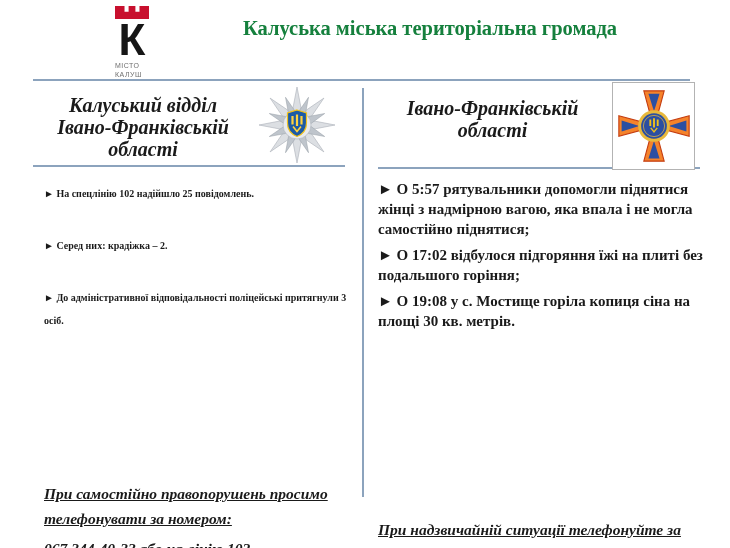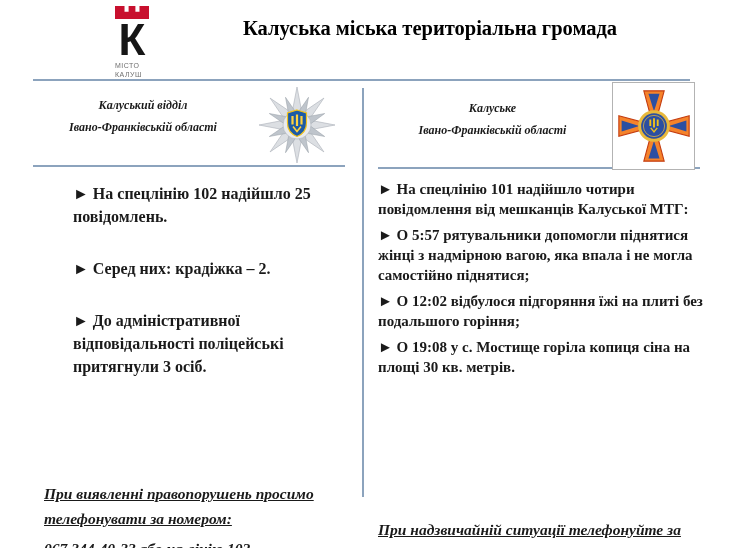--- a/index.html
+++ b/index.html
@@ -12,37 +12,37 @@
   
   .logo{left:96px;top:6px;width:72px;text-align:center;}
   .logo-crown{width:34px;height:13px;margin:0 auto;background:#c8102e;
     clip-path:polygon(0 100%,0 0,28% 0,28% 45%,40% 45%,40% 0,60% 0,60% 45%,72% 45%,72% 0,100% 0,100% 100%);}
   .logo-letter{font-family:"Liberation Sans", sans-serif;font-weight:800;
     font-size:44px;line-height:42px;color:#161616;}
   .logo-caption{font-family:"Liberation Sans", sans-serif;font-size:7px;
     line-height:8.5px;color:#6f6f6f;letter-spacing:.5px;text-align:left;
     width:34px;margin:1px auto 0;}
   .title{left:150px;top:15px;width:560px;text-align:center;
-    font-weight:bold;font-size:20.5px;line-height:27px;color:#000000;}
+    font-weight:bold;font-size:20.5px;line-height:27px;color:#15803d;}
 
   
   .rule{height:2px;background:#8ca3bd;}
   .vdivider{width:2px;background:#8ca3bd;}
 
   
-  .col-header{font-weight:bold;font-style:italic;font-size:12px;
+  .col-header{font-weight:bold;font-style:italic;font-size:20px;
     line-height:22px;text-align:center;}
   .badge-box{left:612px;top:82px;width:81px;height:86px;
     border:1px solid #b3b3b3;background:#fff;
     display:flex;align-items:center;justify-content:center;}
 
   
   .bullets p{margin:0;font-weight:bold;}
   .bullets-left{left:44px;top:182px;width:305px;}
-  .bullets-left p{font-size:16px;line-height:23px;margin-bottom:29px;margin-left:29px;}
+  .bullets-left p{font-size:10px;line-height:23px;margin-bottom:29px;}
   .bullets-right{left:378px;top:179px;width:340px;}
   .bullets-right p{font-size:15px;line-height:20px;margin-bottom:6px;}
 
   .footer-note{font-weight:bold;font-style:italic;font-size:15.5px;
     line-height:25px;text-decoration:underline;}
   .footer-left{left:44px;top:481px;width:312px;}
   .footer-left p{margin:0;}
   .footer-left .phone{margin-top:5px;}
   .footer-right{left:378px;top:478px;width:345px;margin-top:39px;}
 </style>
@@ -75,21 +75,20 @@
 <svg class="abs" style="left:257px;top:85px;" width="80" height="80" viewBox="0 0 80 80">
   <polygon points="40,2 45,28 66.9,13.1 52,35 78,40 52,45 66.9,66.9 45,52 40,78 35,52 13.1,66.9 28,45 2,40 28,35 13.1,13.1 35,28" fill="#dcdfe3" stroke="#a9afb7" stroke-width="0.6"></polygon>
   <polygon points="51.5,12.3 47.8,32.2 67.7,28.5 52,40 67.7,51.5 47.8,47.8 51.5,67.7 40,51 28.5,67.7 32.2,47.8 12.3,51.5 29,40 12.3,28.5 32.2,32.2 28.5,12.3 40,29" fill="#bfc5cc" stroke="#959ca5" stroke-width="0.5"></polygon>
   <circle cx="40" cy="40" r="14" fill="#e9ebee" stroke="#aab0b8" stroke-width="0.6"></circle>
   <path d="M40 25 l9.5 3 v10 c0 7.5 -4.5 11.5 -9.5 13.5 c-5 -2 -9.5 -6 -9.5 -13.5 v-10 z" fill="#1c5ba6" stroke="#f2c21a" stroke-width="1.2"></path>
   <path d="M35.5 31 v8.5 M40 29.5 v11.5 M44.5 31 v8.5" stroke="#ffd23f" stroke-width="2.2" fill="none"></path>
   <path d="M36 41.5 l4 5 l4 -5" fill="none" stroke="#ffd23f" stroke-width="1.6"></path>
 </svg>
 
 <div class="abs col-header" style="left:380px;top:97px;width:225px;">
-  <div>Калуське</div>
   <div>Івано-Франківській області</div>
 </div>
 
 <div class="abs badge-box">
   <svg width="74" height="78" viewBox="0 0 80 80">
     <polygon points="29,2 51,2 44,28 36,28" fill="#f5832b" stroke="#c43c10" stroke-width="1.2"></polygon>
     <polygon points="36,52 44,52 51,78 29,78" fill="#f5832b" stroke="#c43c10" stroke-width="1.2"></polygon>
     <polygon points="2,29 28,36 28,44 2,51" fill="#f5832b" stroke="#c43c10" stroke-width="1.2"></polygon>
     <polygon points="78,29 52,36 52,44 78,51" fill="#f5832b" stroke="#c43c10" stroke-width="1.2"></polygon>
     <polygon points="34,5 46,5 40,24" fill="#2b4fa2"></polygon>
@@ -103,26 +102,25 @@
   </svg>
 </div>
 
 <div class="abs bullets bullets-left">
   <p>► На спецлінію 102 надійшло 25 повідомлень.</p>
   <p>► Серед них: крадіжка – 2.</p>
   <p>► До адміністративної відповідальності поліцейські притягнули 3 осіб.</p>
 </div>
 
 <div class="abs bullets bullets-right">
-  <p>► На спецлінію 101 надійшло чотири повідомлення від мешканців Калуської МТГ:</p>
   <p>► О 5:57 рятувальники допомогли піднятися жінці з надмірною вагою, яка впала і не могла самостійно піднятися;</p>
-  <p>► О 12:02 відбулося підгоряння їжі на плиті без подальшого горіння;</p>
+  <p>► О 17:02 відбулося підгоряння їжі на плиті без подальшого горіння;</p>
   <p>► О 19:08 у с. Мостище горіла копиця сіна на площі 30 кв. метрів.</p>
 </div>
 
 <div class="abs footer-note footer-left">
-  <p>При виявленні правопорушень просимо телефонувати за номером:</p>
+  <p>При самостійно правопорушень просимо телефонувати за номером:</p>
   <p class="phone">067 344-40-33 або на лінію 102.</p>
 </div>
 
 <div class="abs footer-note footer-right">
   <p style="margin:0;">При надзвичайній ситуації телефонуйте за номером: 101.</p>
 </div>
 
 </body></html>

